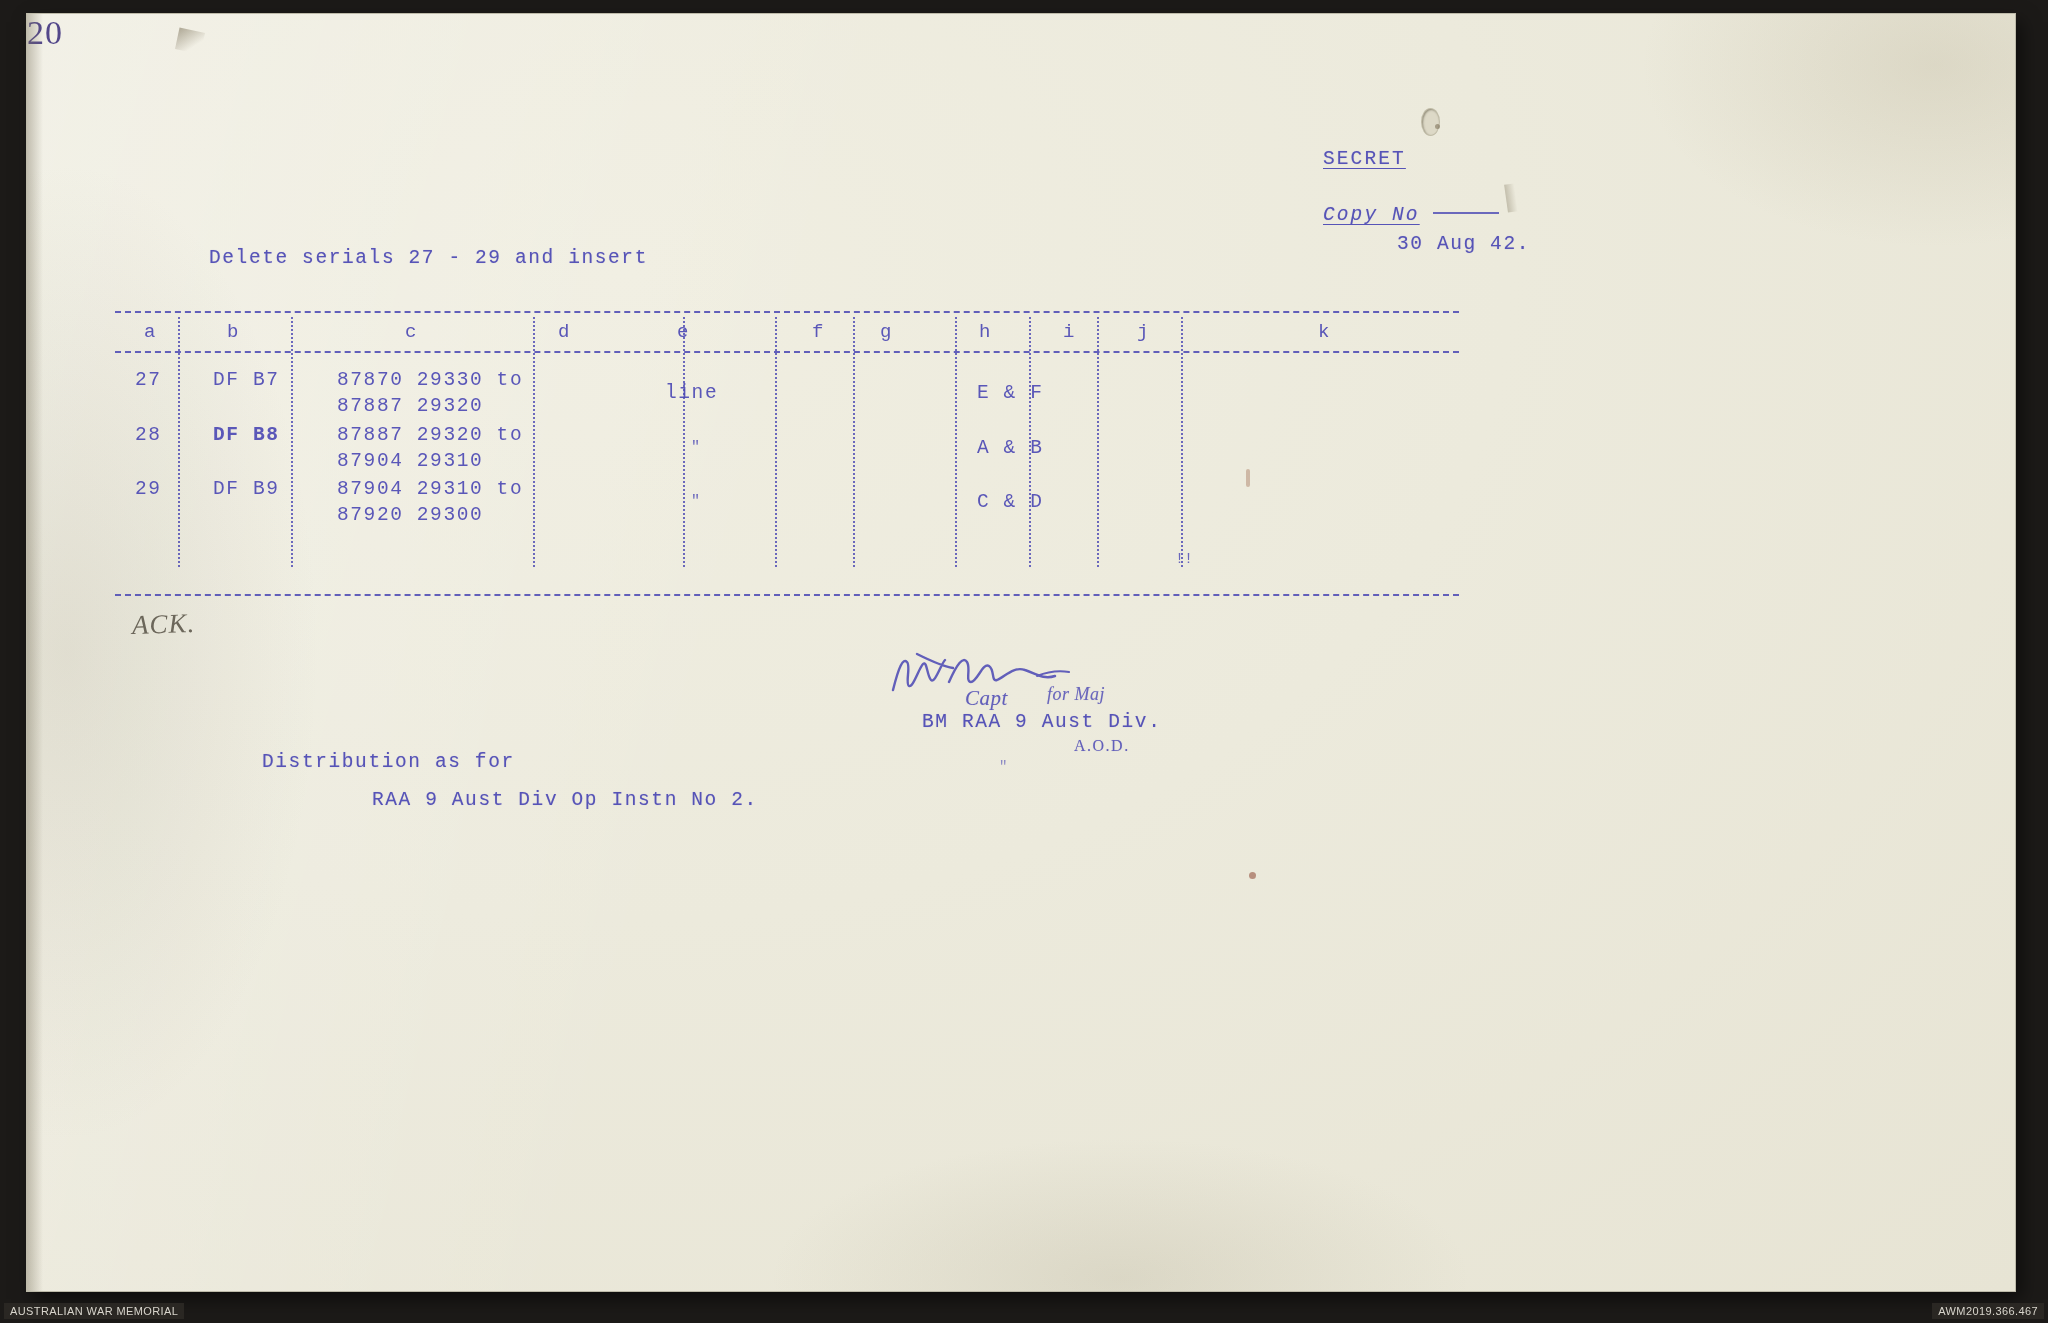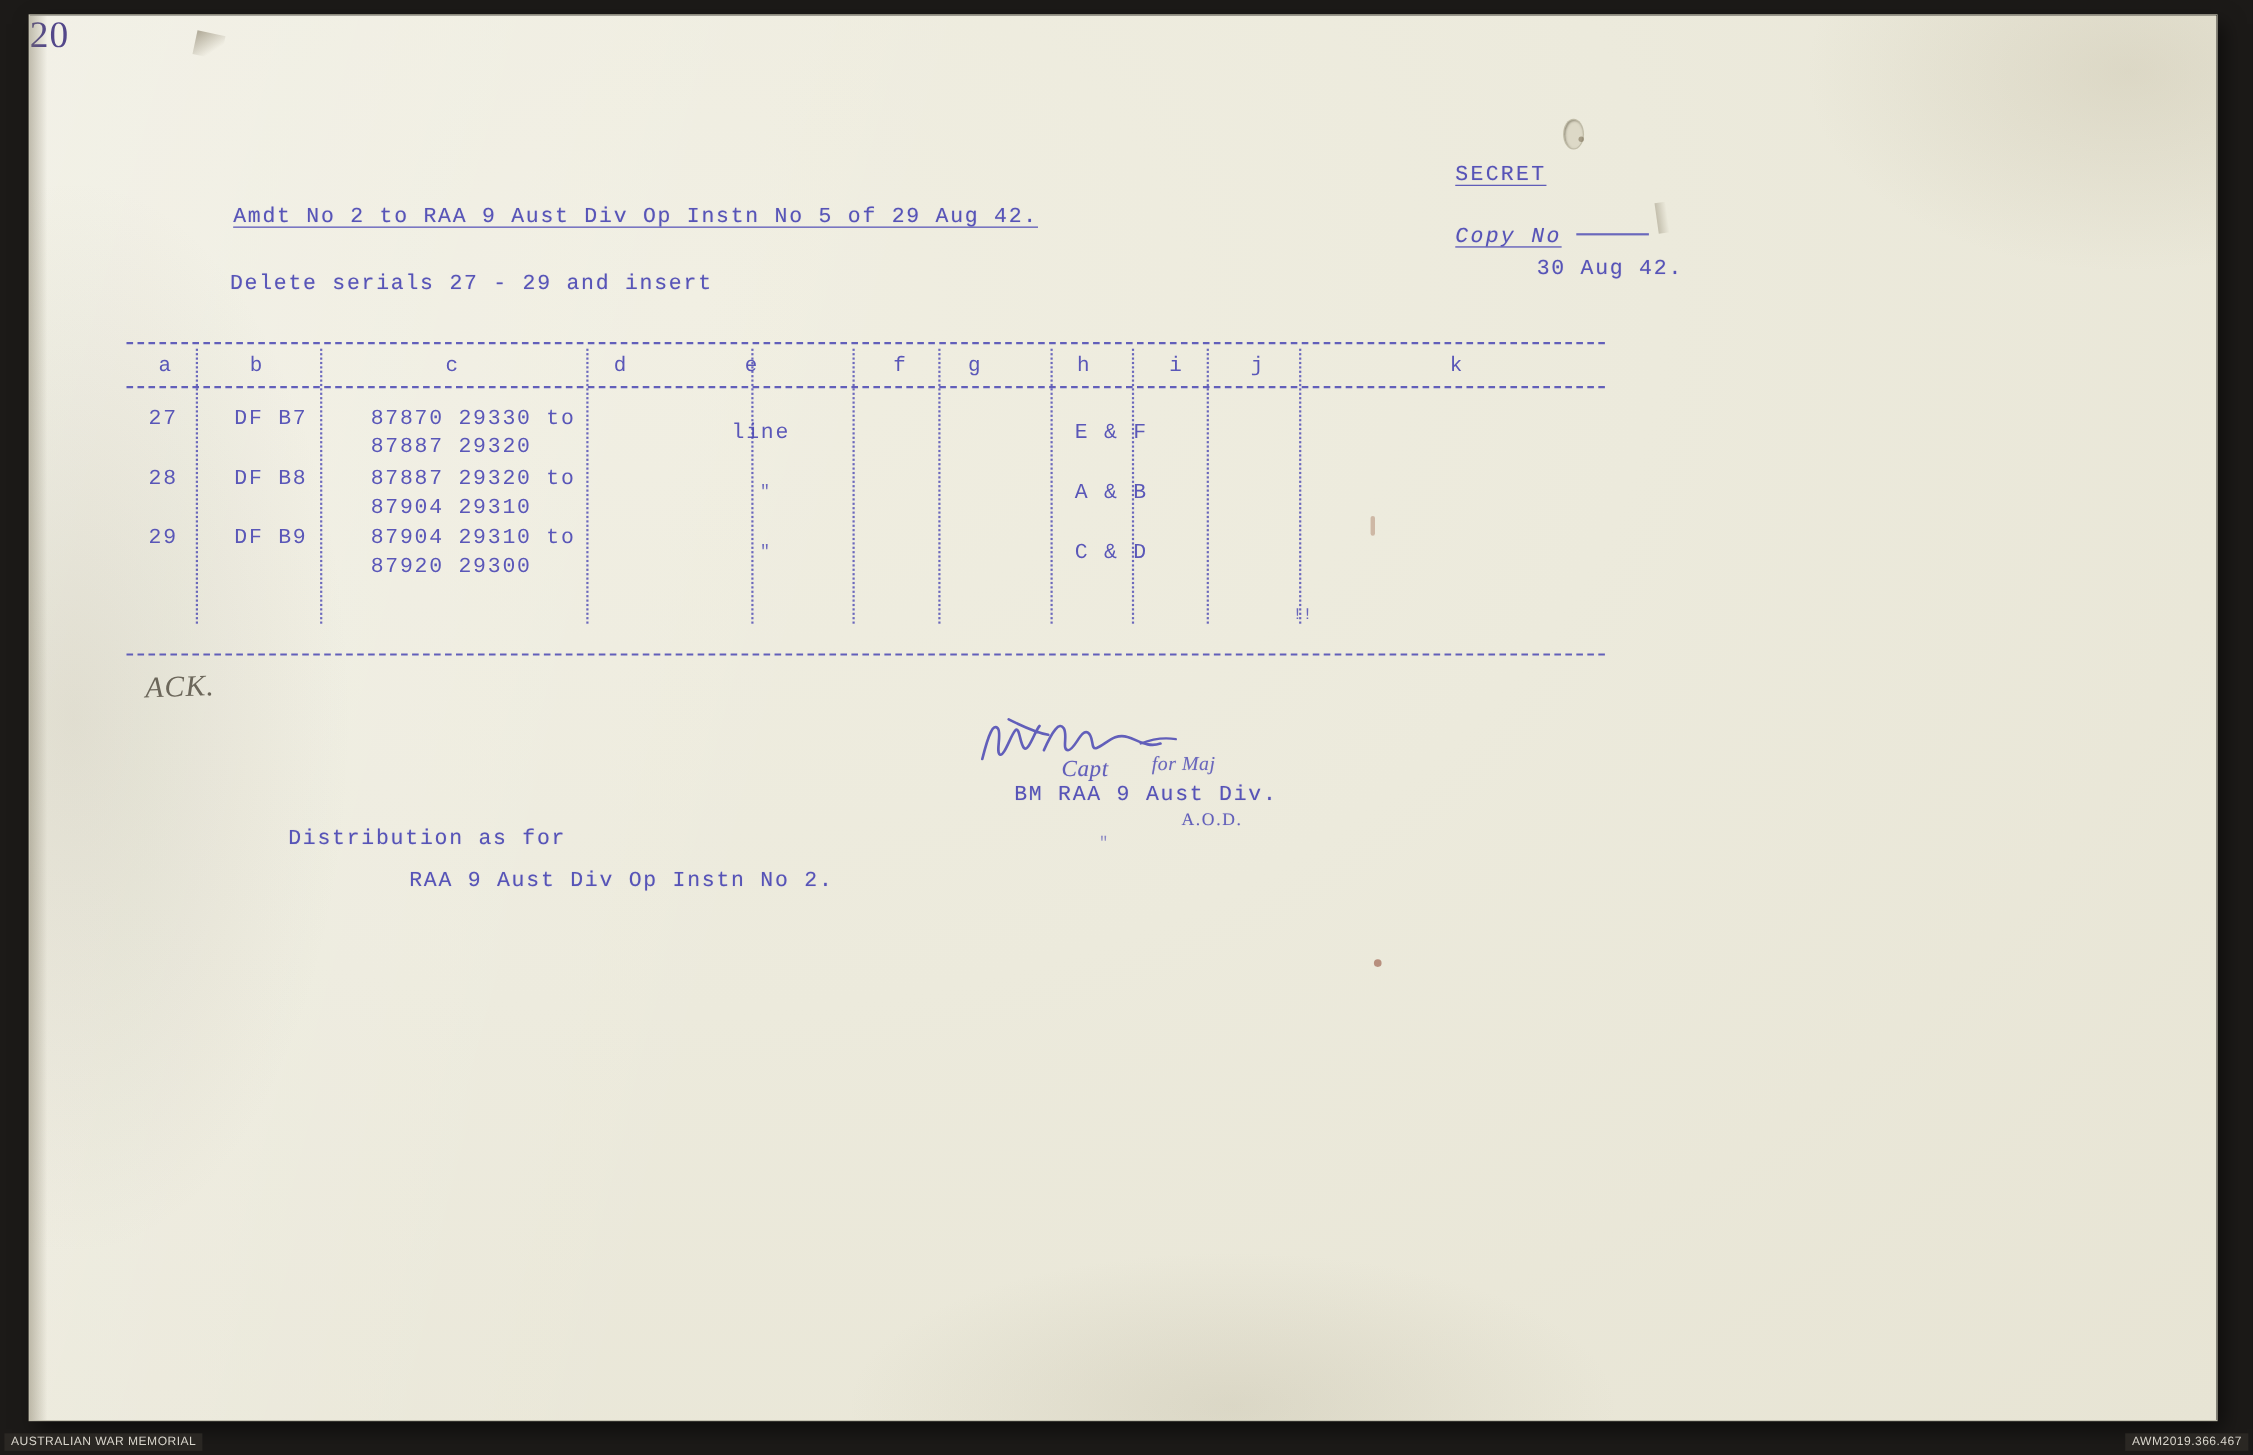--- a/index.html
+++ b/index.html
@@ -250,21 +250,20 @@
     <div class="corner-nick"></div>
     <div class="punch"></div>
     <div class="edge-tear"></div>
 
     <div class="ink u" id="secret">SECRET</div>
     <div class="ink u" id="copy-label">Copy No</div>
     <div id="copy-num">20</div>
     <div id="copy-rule"></div>
     <div class="ink" id="date">30 Aug 42.</div>
 
-    <div class="ink u" id="title">Amdt No 2 to RAA 9 Aust Div Op Instn No 5 of 29 Aug 42.</div>
     <div class="ink" id="delete-line">Delete serials 27 - 29 and insert</div>
 
     <div id="table">
       <div class="hline t"></div>
       <div class="hline mid"></div>
       <div class="hline b"></div>
 
       <div class="vline" style="left:63px;"></div>
       <div class="vline" style="left:176px;"></div>
       <div class="vline" style="left:418px;"></div>
@@ -289,21 +288,21 @@
       <div class="col-head" style="left:1203px;">k</div>
 
       <div class="cell" style="left:20px;  top:58px;">27</div>
       <div class="cell" style="left:98px;  top:58px;">DF B7</div>
       <div class="cell" style="left:222px; top:58px;">87870 29330 to</div>
       <div class="cell" style="left:222px; top:84px;">87887 29320</div>
       <div class="cell" style="left:550px; top:71px;">line</div>
       <div class="cell" style="left:862px; top:71px;">E &amp; F</div>
 
       <div class="cell" style="left:20px;  top:113px;">28</div>
-      <div class="cell" style="left:98px;  top:113px;">DF B8</div>
+      <div class="cell" style="left:98px;  top:113px;font-weight:bold;">DF B8</div>
       <div class="cell" style="left:222px; top:113px;">87887 29320 to</div>
       <div class="cell" style="left:222px; top:139px;">87904 29310</div>
       <div class="cell dit" style="left:576px; top:128px;">"</div>
       <div class="cell" style="left:862px; top:126px;">A &amp; B</div>
 
       <div class="cell" style="left:20px;  top:167px;">29</div>
       <div class="cell" style="left:98px;  top:167px;">DF B9</div>
       <div class="cell" style="left:222px; top:167px;">87904 29310 to</div>
       <div class="cell" style="left:222px; top:193px;">87920 29300</div>
       <div class="cell dit" style="left:576px; top:182px;">"</div>

